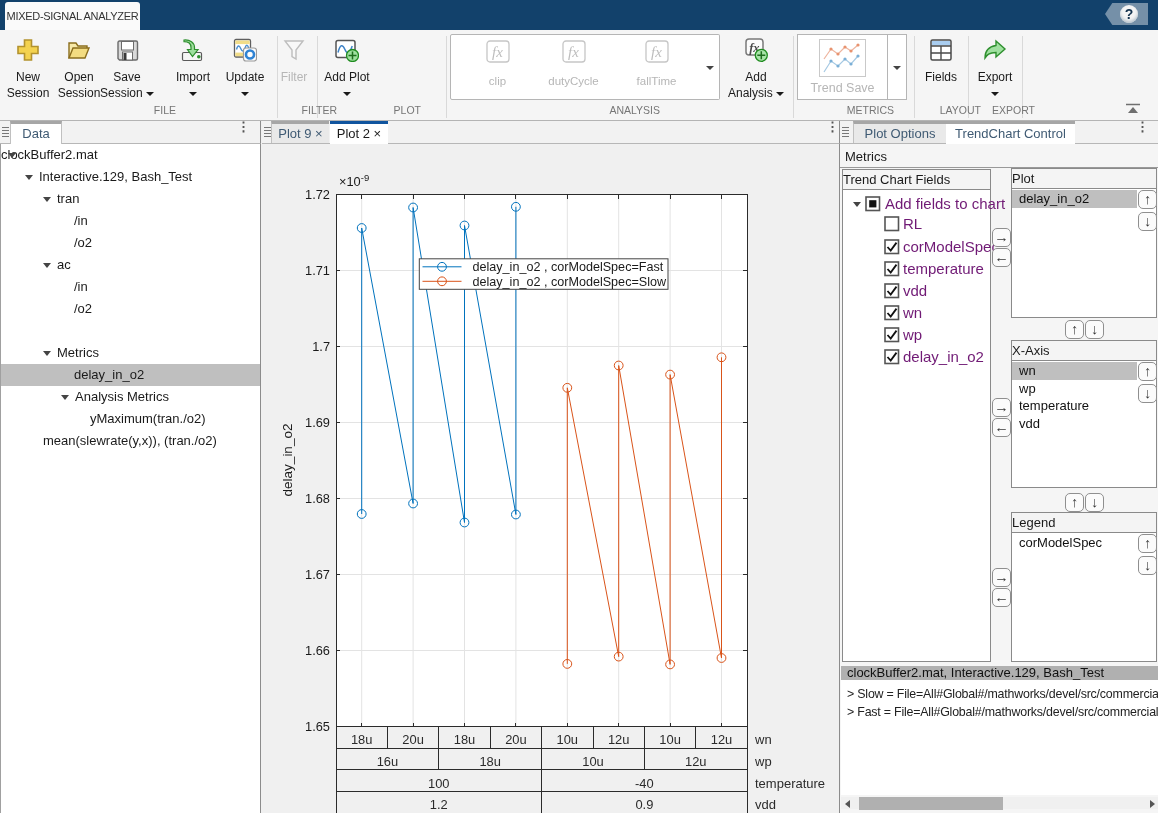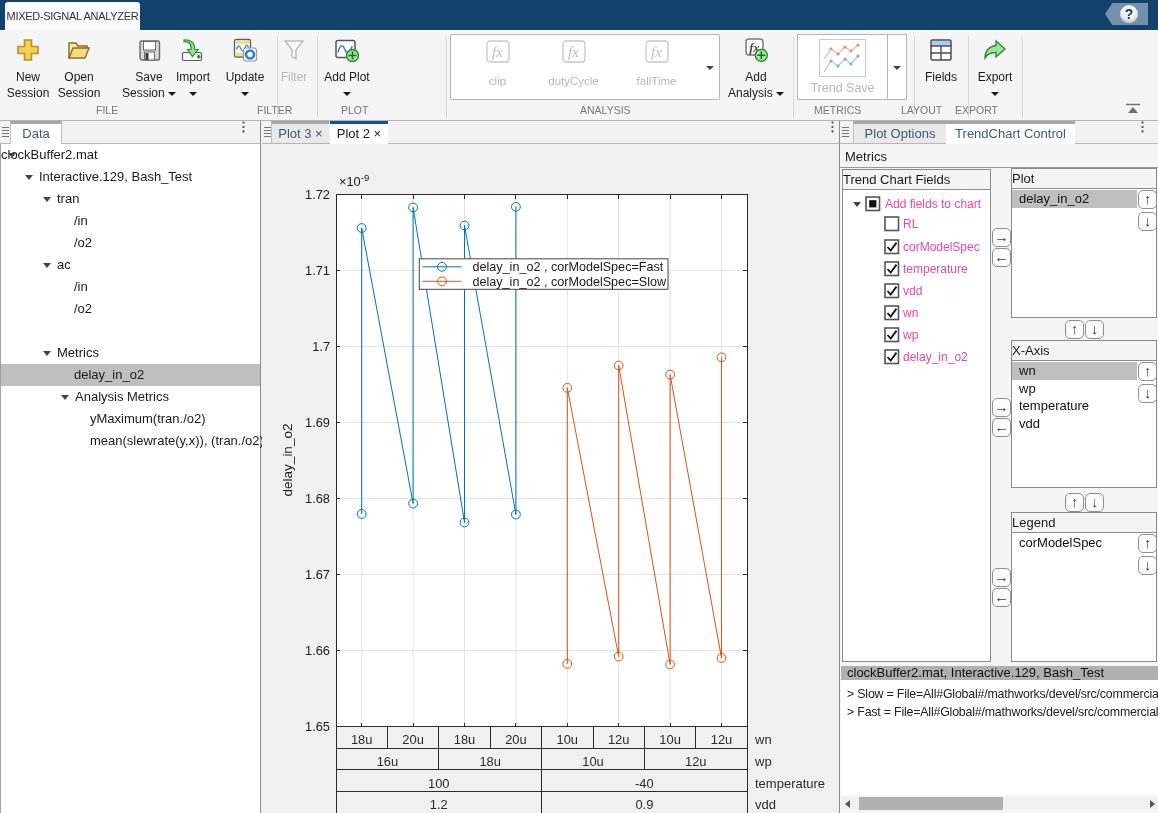--- a/index.html
+++ b/index.html
@@ -12,21 +12,21 @@
 #apptab { left:5px; top:2px; width:135px; height:28px; background:#fafafa; border-radius:3px 3px 0 0;
   font-size:11px; color:#333; text-align:center; line-height:28px; white-space:nowrap; letter-spacing:-0.3px;}
 #helpbtn { left:1105px; top:3px; width:43px; height:22px; background:#7590a8;
   clip-path:polygon(0 50%, 17% 0, 100% 0, 100% 100%, 17% 100%); }
 #helpcircle { left:1120px; top:5px; width:18px; height:18px; background:#f4f4f4; border-radius:50%;
   color:#14334f; font-weight:bold; font-size:14px; text-align:center; line-height:18px; box-shadow:inset 0 -2px 3px #b8c4ce;}
 
 
 #toolbar { left:0; top:30px; width:1158px; height:91px; background:#f5f5f5; border-bottom:1px solid #b4b4b4; }
 .tdiv { position:absolute; top:6px; width:1px; height:82px; background:#d9d9d9; }
-.seclabel { position:absolute; top:74px; height:14px; font-size:10.5px; color:#767676; text-align:left; }
+.seclabel { position:absolute; top:74px; height:14px; font-size:10.5px; color:#767676; text-align:right; }
 .titem { position:absolute; text-align:center; }
 .tlabel1 { position:absolute; top:40px; width:100%; text-align:center; font-size:12px; color:#1a1a1a; white-space:nowrap;}
 .tlabel2 { position:absolute; top:56px; width:100%; text-align:center; font-size:12px; color:#1a1a1a; white-space:nowrap;}
 .dis { color:#b6b6b6 !important; }
 .icon24 { position:absolute; top:8px; left:50%; margin-left:-12px; width:24px; height:24px; }
 .caret { display:inline-block; width:0; height:0; border-left:4px solid transparent; border-right:4px solid transparent; border-top:4px solid #1a1a1a; vertical-align:middle; }
 
 
 #mainarea { left:0; top:121px; width:1158px; height:692px; }
 .tabbar { position:absolute; top:0; height:23px; background:#f2f2f2; border-bottom:1px solid #b7b7b7;}
@@ -40,21 +40,21 @@
 .tsel { background:#bfbfbf; }
 .tarr { position:absolute; top:9px; width:0; height:0; border-left:4.5px solid transparent; border-right:4.5px solid transparent; border-top:5px solid #444; }
 
 
 #rightpanel { left:839px; top:23px; width:319px; height:669px; background:#f5f5f5; border-left:1px solid #8c8c8c; }
 .gbox { position:absolute; border:1px solid #8a8a8a; background:#fff; }
 .ghead { position:absolute; left:0; top:0; width:100%; height:20px; background:#f4f4f4; border-bottom:1px solid #8a8a8a; font-size:13px; color:#1a1a1a; line-height:19px;}
 .lrow { position:absolute; left:0; width:125px; height:18px; font-size:13px; line-height:18px; padding-left:7px; color:#111;}
 .lsel { background:#bfbfbf; }
 .sqbtn { position:absolute; width:19px; height:19px; background:#fbfbfb; border:1px solid #8f8f8f; border-radius:5px; font-size:14.5px; color:#3a3a3a; text-align:center; line-height:16.5px; }
-.cbrow { position:absolute; height:22px; font-size:12px; color:#ec4899; line-height:22px; white-space:nowrap; }
+.cbrow { position:absolute; height:22px; font-size:15px; color:#701a75; line-height:22px; white-space:nowrap; }
 </style>
 </head>
 <body>
 
 <div class="abs" id="titlebar"></div>
 <div class="abs" id="apptab">MIXED-SIGNAL ANALYZER</div>
 <div class="abs" id="helpbtn"></div>
 <div class="abs" id="helpcircle">?</div>
 
 <div class="abs" id="toolbar">
@@ -82,21 +82,21 @@
       <div class="tlabel2">Session</div>
   </div>
   <div class="titem" style="left:54px;top:0;width:50px;height:70px;">
     <svg class="icon24" viewBox="0 0 24 24">
         <path d="M2 20V5h7l2 3h9v3" fill="#f7e9a8" stroke="#8a6d1d" stroke-width="1.4"></path>
         <path d="M2 20l4-10h16l-4 10z" fill="#f3dc81" stroke="#8a6d1d" stroke-width="1.4"></path>
       </svg>
     <div class="tlabel1">Open</div>
       <div class="tlabel2">Session</div>
   </div>
-  <div class="titem" style="left:121px;top:0;width:56px;height:70px;">
+  <div class="titem" style="left:99px;top:0;width:56px;height:70px;">
     <svg class="icon24" viewBox="0 0 24 24">
         <path d="M3 4.5A1.5 1.5 0 014.5 3H21a1.5 1.5 0 011.5 1.5v16A1.5 1.5 0 0121 22H4.5L3 20.5z" fill="#d9d9d9" stroke="#6b6b6b" stroke-width="1.4"></path>
         <rect x="6.5" y="3.5" width="12" height="8.5" fill="#fff" stroke="#6b6b6b"></rect>
         <rect x="7.5" y="14" width="10" height="8" fill="#fff" stroke="#6b6b6b"></rect>
         <rect x="8.5" y="15" width="3" height="7" fill="#3a3a3a"></rect>
       </svg>
     <div class="tlabel1">Save</div>
       <div class="tlabel2">Session <span class="caret"></span></div>
   </div>
   <div class="titem" style="left:166px;top:0;width:54px;height:70px;">
@@ -235,28 +235,28 @@
     <div class="trow" style="top:44px;"><div class="tarr" style="left:42px;"></div><span style="margin-left:56px;">tran</span></div>
     <div class="trow" style="top:66px;"><span style="margin-left:73px;">/in</span></div>
     <div class="trow" style="top:88px;"><span style="margin-left:73px;">/o2</span></div>
     <div class="trow" style="top:110px;"><div class="tarr" style="left:42px;"></div><span style="margin-left:56px;">ac</span></div>
     <div class="trow" style="top:132px;"><span style="margin-left:73px;">/in</span></div>
     <div class="trow" style="top:154px;"><span style="margin-left:73px;">/o2</span></div>
     <div class="trow" style="top:198px;"><div class="tarr" style="left:42px;"></div><span style="margin-left:56px;">Metrics</span></div>
     <div class="trow tsel" style="top:220px;"><span style="margin-left:73px;">delay_in_o2</span></div>
     <div class="trow" style="top:242px;"><div class="tarr" style="left:60px;"></div><span style="margin-left:74px;">Analysis Metrics</span></div>
     <div class="trow" style="top:264px;"><span style="margin-left:89px;">yMaximum(tran./o2)</span></div>
-    <div class="trow" style="top:286px;"><span style="margin-left:89px;">mean(slewrate(y,x)), (tran./o2)</span></div>
+    <div class="trow" style="top:286px;"><span style="margin-left:42px;">mean(slewrate(y,x)), (tran./o2)</span></div>
   </div>
 
   <div class="tabbar" style="left:262px;width:577px;">
     <svg class="griptab" viewBox="0 0 8 12">
         <path d="M0 1.5h7M0 4.5h7M0 7.5h7M0 10.5h7" stroke="#777" stroke-width="1"></path>
       </svg>
-    <div class="ptab" style="left:9px;width:58px;height:22px;background:#e9e9e9;border-top:3px solid #a6a6a6;border-left:1px solid #c0c0c0;line-height:19px;">Plot 3 ×</div>
+    <div class="ptab" style="left:9px;width:58px;height:22px;background:#e9e9e9;border-top:3px solid #a6a6a6;border-left:1px solid #c0c0c0;line-height:19px;">Plot 9 ×</div>
     <div class="ptab" style="left:68px;width:58px;height:23px;background:#fff;border-top:3px solid #10549e;color:#1a1a1a;line-height:19px;">Plot 2 ×</div>
     <div class="dots3" style="left:564px;">⋮</div>
   </div>
 
   <svg class="abs" style="left:262px;top:23px;" width="577" height="669" viewBox="0 0 577 669" font-family="Liberation Sans, sans-serif">
     <rect x="0" y="0" width="577" height="669" fill="#f0f0f0"></rect>
     <rect x="74" y="50.5" width="411.3" height="532" fill="#fff"></rect>
 
     <g stroke="#e3e3e3" stroke-width="1">
       <path d="M99.7 50.5v532M151.1 50.5v532M202.5 50.5v532M253.9 50.5v532M305.3 50.5v532M356.7 50.5v532M408.1 50.5v532M459.5 50.5v532"></path>

